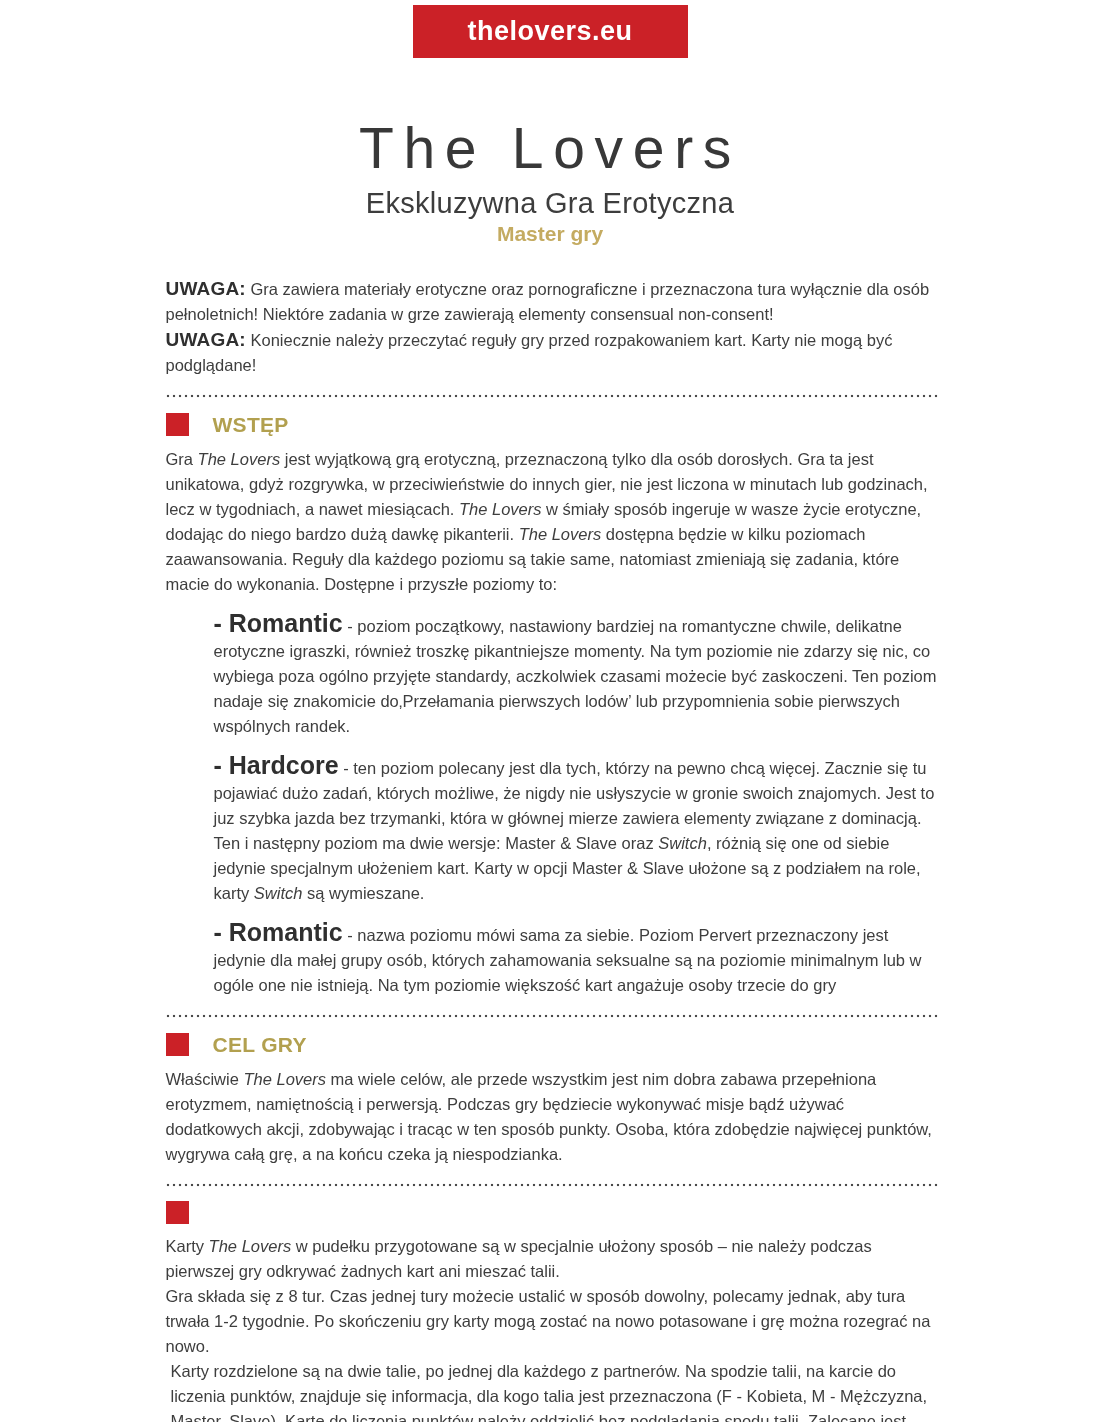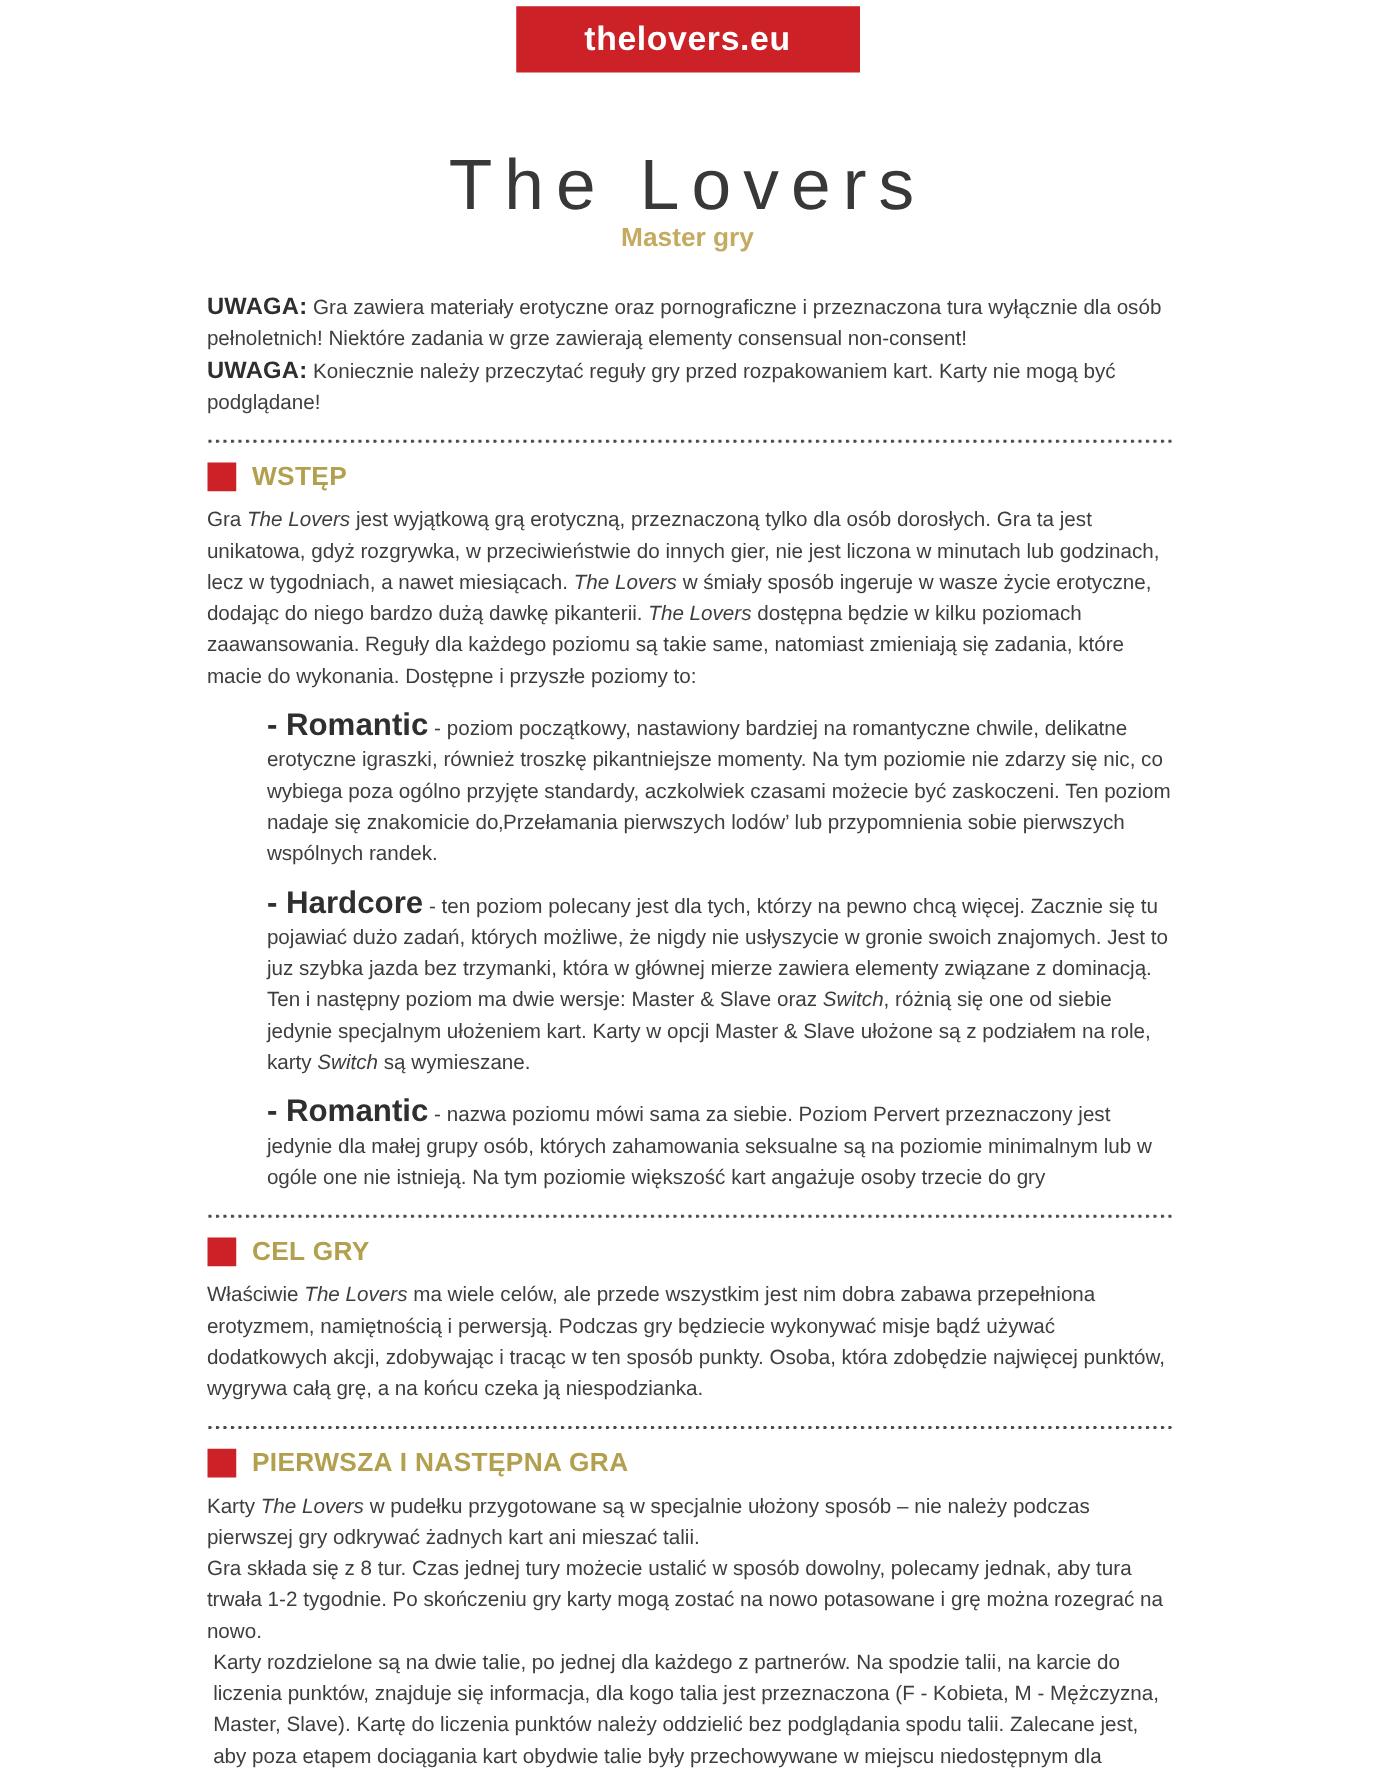--- a/index.html
+++ b/index.html
@@ -54,21 +54,21 @@
   .warning{margin-bottom:16px;}
   .warning strong{font-size:19px;color:#2f2f2f;letter-spacing:.2px;text-align:center;}
   .dotted{
     height:4px;
     margin:16px 0 14px 0;
     background-image:radial-gradient(circle at 2px 2px,#4a4a4a 1.25px,transparent 1.6px);
     background-size:6px 4px;
     background-repeat:repeat-x;
   }
   .sec-head{
-    display:flex;align-items:center;gap:13px;
+    display:flex;align-items:center;gap:24px;
     margin:8px 0 10px 0;
   }
   .red-sq{
     width:23px;height:23px;background:#cb2127;flex:0 0 auto;
   }
   .sec-head h2{
     margin:0;
     font-size:21px;
     font-weight:bold;
     color:#b2a04f;
@@ -85,20 +85,21 @@
 <body>
 
 <div class="page">
 
   <header class="site-bar">
     <span>thelovers.eu</span>
   </header>
 
   <div class="title-block">
     <h1 class="main-title">The Lovers</h1>
+    <div class="subtitle">Ekskluzywna Gra Erotyczna</div>
     <div class="rules-label">Master gry</div>
   </div>
 
   <main class="content">
 
     <p class="warning"><strong>UWAGA:</strong><span> Gra zawiera materiały erotyczne oraz pornograficzne i przeznaczona tura wyłącznie dla osób pełnoletnich! Niektóre zadania w grze zawierają elementy consensual non-consent!</span></p>
 
     <p class="warning"><strong>UWAGA:</strong><span> Koniecznie należy przeczytać reguły gry przed rozpakowaniem kart. Karty nie mogą być podglądane!</span></p>
 
     <div class="dotted"></div>
@@ -131,21 +132,20 @@
         <h2>CEL GRY</h2>
       </div>
       <p class="para">Właściwie <i>The Lovers</i> ma wiele celów, ale przede wszystkim jest nim dobra zabawa przepełniona erotyzmem, namiętnością i perwersją. Podczas gry będziecie wykonywać misje bądź używać dodatkowych akcji, zdobywając i tracąc w ten sposób punkty. Osoba, która zdobędzie najwięcej punktów, wygrywa całą grę, a na końcu czeka ją niespodzianka.</p>
     </section>
 
     <div class="dotted"></div>
 
     <section>
       <div class="sec-head">
         <span class="red-sq"></span>
-        <h2>PIERWSZA I NASTĘPNA GRA</h2>
       </div>
       <p class="para">Karty <i>The Lovers</i> w pudełku przygotowane są w specjalnie ułożony sposób – nie należy podczas pierwszej gry odkrywać żadnych kart ani mieszać talii.</p>
       <p class="para tight">Gra składa się z 8 tur. Czas jednej tury możecie ustalić w sposób dowolny, polecamy jednak, aby tura trwała 1-2 tygodnie. Po skończeniu gry karty mogą zostać na nowo potasowane i grę można rozegrać na nowo.</p>
       <p class="para indent-space">Karty rozdzielone są na dwie talie, po jednej dla każdego z partnerów. Na spodzie talii, na karcie do liczenia punktów, znajduje się informacja, dla kogo talia jest przeznaczona (F - Kobieta, M - Mężczyzna, Master, Slave). Kartę do liczenia punktów należy oddzielić bez podglądania spodu talii. Zalecane jest, aby poza etapem dociągania kart obydwie talie były przechowywane w miejscu niedostępnym dla graczy. Przed pociągnięciem pierwszych kart należy również ustalić, ile będzie trwała jedna tura. Zaleca się, aby był to tydzień, ewentualnie dwa. Podczas jednej tury każda z osób będzie miała do wykonania jedną misję.</p>
 
     </section>
 
   </main>
 </div>
 

